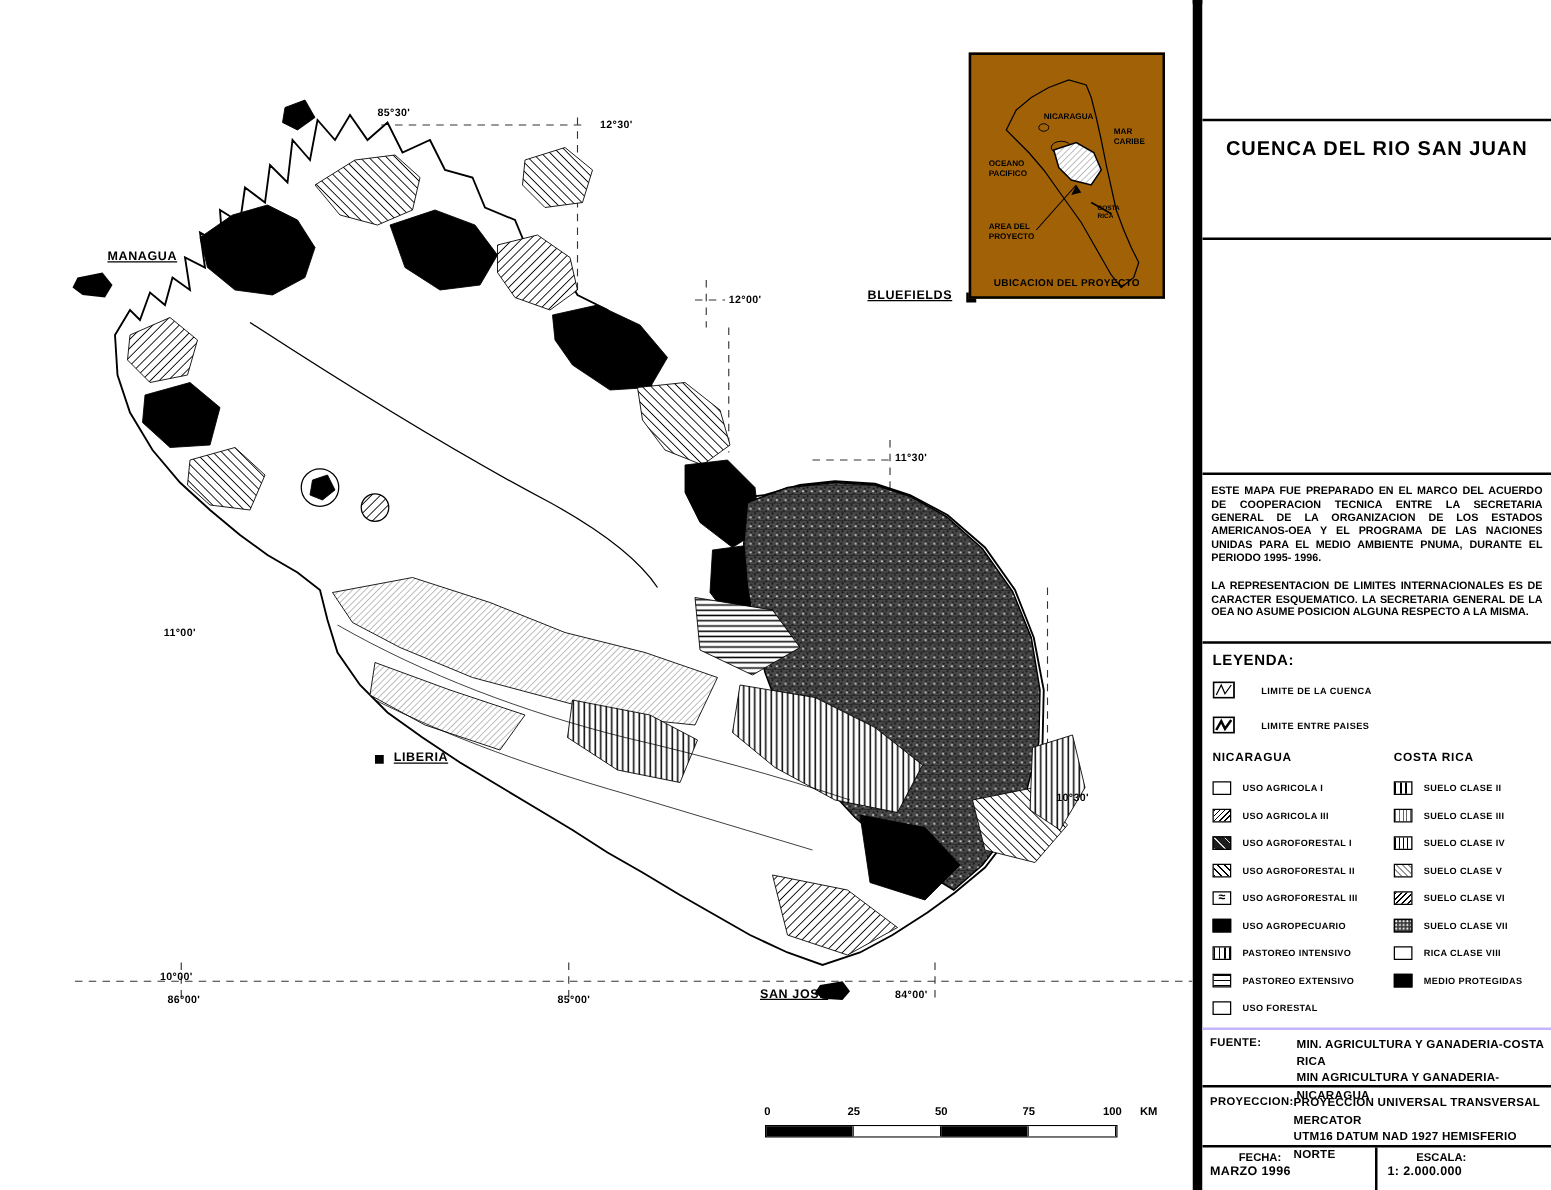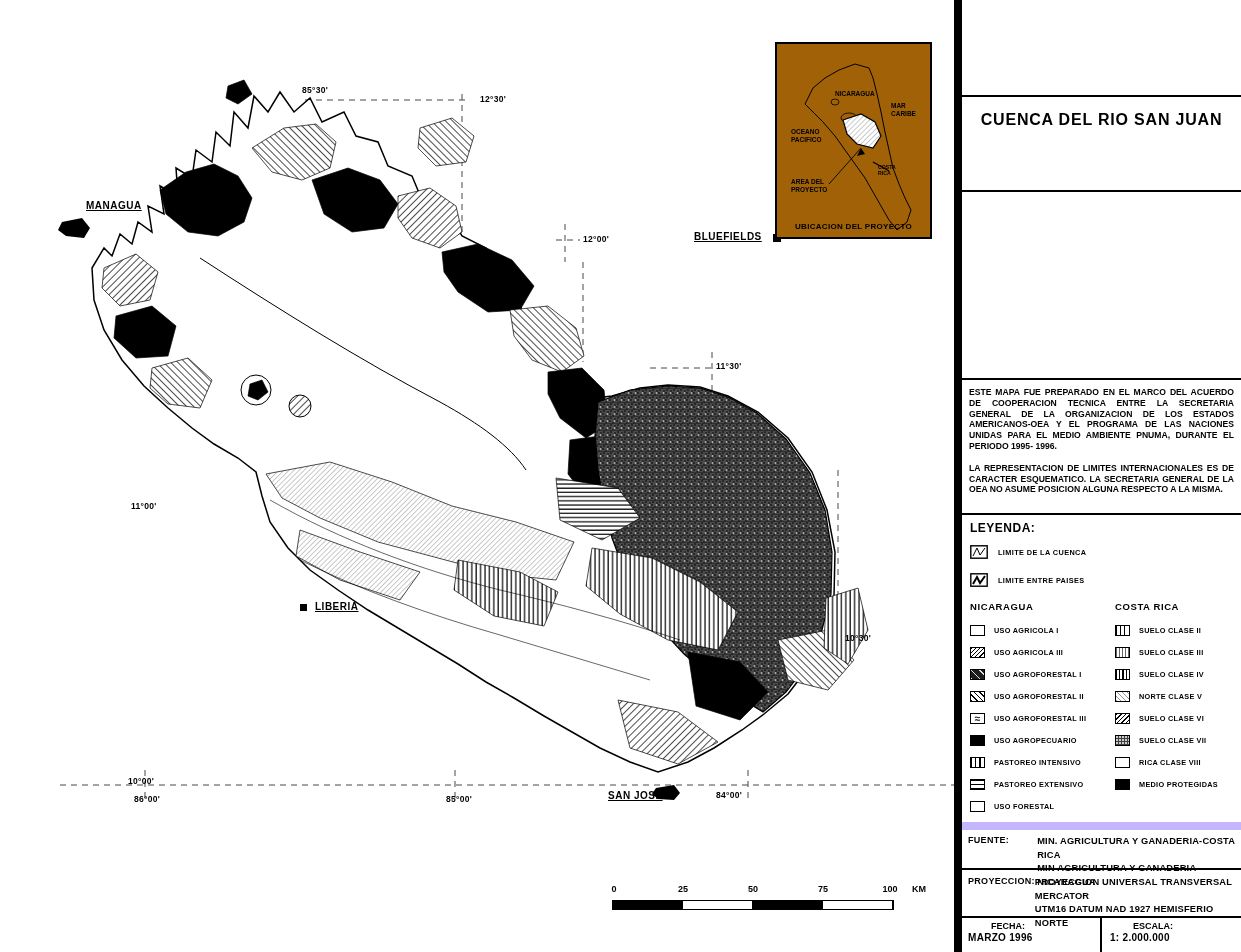--- a/index.html
+++ b/index.html
@@ -42,21 +42,21 @@
   .sec-header .l3 { font-size:10.5px; font-weight:700; margin-top:4px; letter-spacing:0.8px; }
   .sec-title { top:95px; height:97px; border-top:2px solid #000; border-bottom:2px solid #000;
     text-align:center; padding-top:9px; }
   .sec-title div { font-size:16px; font-weight:700; line-height:28px; letter-spacing:0.8px; }
   .sec-notes { top:378px; height:137px; border-top:2px solid #000; border-bottom:2px solid #000;
     padding:7px 7px 0 7px; }
   .sec-notes p { font-size:8.6px; font-weight:700; line-height:10.8px; text-align:justify; margin-bottom:11px; }
   .sec-legend { top:515px; height:307px; padding:6px 8px 0 8px; }
   .legend-heading { font-size:12px; font-weight:700; letter-spacing:0.5px; }
   .bnd-row { display:flex; align-items:center; height:22px; margin-top:6px; }
-  .bnd-row .lbl { margin-left:10px; font-size:7.3px; font-weight:700; letter-spacing:0.4px; }
+  .bnd-row .lbl { margin-left:21px; font-size:7.3px; font-weight:700; letter-spacing:0.4px; }
   .legend-cols { display:flex; margin-top:10px; }
   .legend-col1 { width:145px; } .legend-col2 { flex:1; }
   .col-heading { font-size:9.5px; font-weight:700; letter-spacing:0.6px; margin-bottom:7px; }
   .lg-row { display:flex; align-items:center; height:22px; }
   .sw { width:15px; height:11px; border:1px solid #000; flex:0 0 15px;
     display:flex; align-items:center; justify-content:center; }
   .lg-label { margin-left:9px; font-size:7.3px; font-weight:700; letter-spacing:0.3px; white-space:nowrap; }
 
   
   [data-pattern="blank"] { background:#fff; }
@@ -69,21 +69,21 @@
   [data-pattern="squiggle"]::before { content:"≈"; }
   [data-pattern="vertical-lines"] { background:repeating-linear-gradient(90deg,#000 0,#000 1.1px,#fff 1.1px,#fff 4.2px); }
   [data-pattern="horizontal-lines"] { background:repeating-linear-gradient(180deg,#000 0,#000 1.1px,#fff 1.1px,#fff 3.8px); }
   [data-pattern="vertical-lines-fine"] { background:repeating-linear-gradient(90deg,#666 0,#666 0.8px,#fff 0.8px,#fff 3px); }
   [data-pattern="vertical-lines-dense"] { background:repeating-linear-gradient(90deg,#000 0,#000 1.2px,#fff 1.2px,#fff 3.2px); }
   [data-pattern="diagonal-hatch-light"] { background:repeating-linear-gradient(45deg,#999 0,#999 0.8px,#fff 0.8px,#fff 3.4px); }
   [data-pattern="diagonal-hatch-dense"] { background:repeating-linear-gradient(135deg,#000 0,#000 1.2px,#fff 1.2px,#fff 3.2px); }
   [data-pattern="dark-stipple"] { background-color:#3f3f3f;
     background-image:radial-gradient(circle at 1px 1px,#fff 0.6px,transparent 1px); background-size:3px 3px; }
 
-  .sec-fuente { top:822px; height:56px; border-top:8px solid #c4b5fd; display:flex; padding:5px 0 0 6px; }
+  .sec-fuente { top:822px; height:56px; border-top:2px solid #c4b5fd; display:flex; padding:5px 0 0 6px; }
   .sec-proy   { top:868px; height:36px; border-top:2px solid #000; display:flex; padding:6px 0 0 6px; }
   .blk-label { font-size:9px; font-weight:700; width:76px; letter-spacing:0.3px; }
   .blk-vals  { font-size:9.3px; font-weight:700; line-height:13.5px; letter-spacing:0.2px; }
   .sec-bottom { top:916px; height:36px; border-top:2px solid #000; display:flex; }
   .cell-fecha { width:140px; border-right:2px solid #000; padding:3px 0 0 6px; }
   .cell-escala { flex:1; padding:3px 0 0 8px; }
   .cell-lab { font-size:9px; font-weight:700;padding-left:23px; }
   .cell-val { font-size:10px; font-weight:700; margin-top:1px; letter-spacing:0.3px; }
 </style>
 </head>
@@ -331,21 +331,21 @@
         <div class="lg-row">
             <span class="sw" data-pattern="vertical-lines-fine"></span>
             <span class="lg-label">SUELO CLASE III</span>
           </div>
         <div class="lg-row">
             <span class="sw" data-pattern="vertical-lines-dense"></span>
             <span class="lg-label">SUELO CLASE IV</span>
           </div>
         <div class="lg-row">
             <span class="sw" data-pattern="diagonal-hatch-light"></span>
-            <span class="lg-label">NORTE CLASE V</span>
+            <span class="lg-label">SUELO CLASE V</span>
           </div>
         <div class="lg-row">
             <span class="sw" data-pattern="diagonal-hatch-dense"></span>
             <span class="lg-label">SUELO CLASE VI</span>
           </div>
         <div class="lg-row">
             <span class="sw" data-pattern="dark-stipple"></span>
             <span class="lg-label">SUELO CLASE VII</span>
           </div>
         <div class="lg-row">

